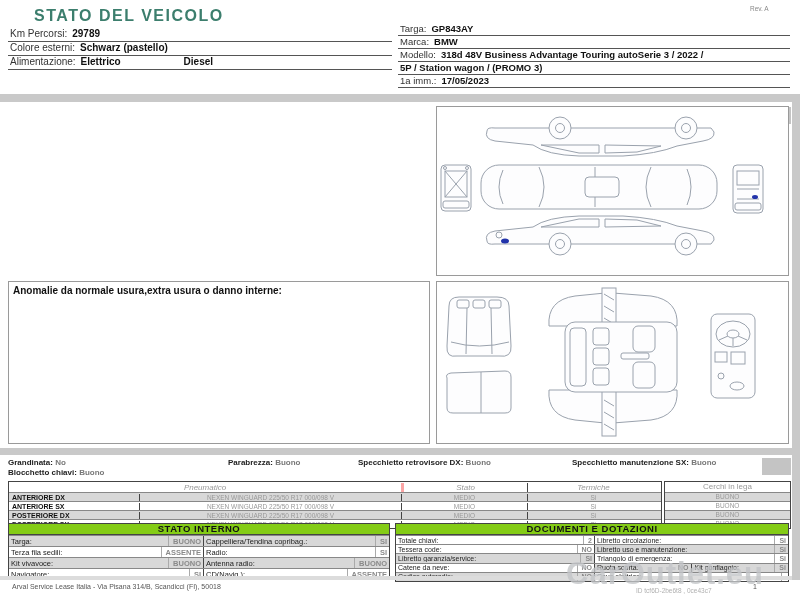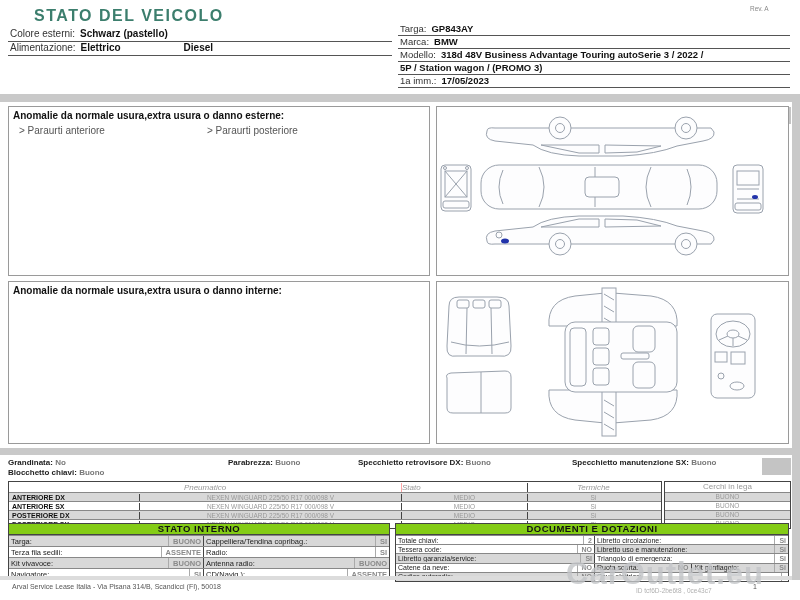--- a/index.html
+++ b/index.html
@@ -43,21 +43,21 @@
   .sum{position:absolute;font-size:8px;white-space:nowrap;}
   .sum b{color:#222;}
   .sum .v{color:#777;font-weight:bold;}
 
   
   .tiretable{position:absolute;left:8px;top:481px;width:654px;border:1px solid #444;
              box-sizing:border-box;background:#fff;}
   .trow{display:flex;height:8px;align-items:center;border-top:1px solid #888;}
   .thead{display:flex;height:10px;align-items:center;color:#999;font-size:8px;border-top:none;font-style:italic;}
   .c-pn{width:392px;text-align:center;}
-  .c-st{width:126px;border-left:1px solid #fca5a5;box-sizing:border-box;}
+  .c-st{width:126px;text-align:center;border-left:3px solid #fca5a5;box-sizing:border-box;}
   .c-tm{width:132px;text-align:center;border-left:1px solid #444;box-sizing:border-box;}
   .c-pos{width:130px;font-size:7px;font-weight:bold;color:#111;padding-left:3px;box-sizing:border-box;}
   .c-tire{width:262px;font-size:6.5px;color:#999;text-align:center;border-left:1px solid #444;box-sizing:border-box;}
   .c-med{width:126px;font-size:6.5px;color:#999;text-align:center;border-left:1px solid #444;box-sizing:border-box;}
   .c-si{width:132px;font-size:6.5px;color:#999;text-align:center;border-left:1px solid #444;box-sizing:border-box;}
   .sh{background:#d8d8d8;}
   .cerchitable{position:absolute;left:664px;top:481px;width:127px;border:1px solid #444;
                box-sizing:border-box;background:#fff;}
   .crow{height:8px;border-top:1px solid #888;font-size:6.5px;color:#999;text-align:center;line-height:8px;}
   .chead{height:10px;border-top:none;color:#999;font-size:8px;text-align:center;line-height:10px;}
@@ -94,20 +94,24 @@
 </head>
 <body>
 
 <div class="page">
 
   <div class="title">STATO DEL VEICOLO</div>
   <div class="rev">Rev. A</div>
 
   <div class="hleft">
     <div class="hrow">
+      <span class="hlabel">Km Percorsi:</span>
+      <span class="hval">29789</span>
+    </div>
+    <div class="hrow">
       <span class="hlabel">Colore esterni:</span>
       <span class="hval">Schwarz (pastello)</span>
     </div>
     <div class="hrow">
       <span class="hlabel">Alimentazione:</span>
       <span class="hval">Elettrico</span>
       <span class="hval2">Diesel</span>
     </div>
   </div>
 
@@ -129,27 +133,20 @@
     </div>
     <div class="hrow">
       <span class="hlabel">1a imm.:</span>
       <span class="hval">17/05/2023</span>
     </div>
   </div>
 
   <div class="band1"></div>
   <div class="gbox1"></div>
 
-  <div class="box ext-left">
-    <div class="boxtitle">Anomalie da normale usura,extra usura o danno esterne:</div>
-    <div class="boxitems">
-      <span class="boxitem1">&gt; Paraurti anteriore</span>
-      <span class="boxitem2">&gt; Paraurti posteriore</span>
-    </div>
-  </div>
 
   <div class="box ext-right">
     <svg class="diag" width="351" height="168" viewBox="0 0 351 168">
 
       <g>
         <rect class="lnf" x="4" y="58" width="30" height="46" rx="4"></rect>
         <rect class="ln" x="8" y="64" width="22" height="26"></rect>
         <path class="ln" d="M8,64 L30,90 M30,64 L8,90"></path>
         <rect class="ln" x="6" y="94" width="26" height="7" rx="2"></rect>
         <circle class="ln" cx="8" cy="61" r="1.5"></circle>

